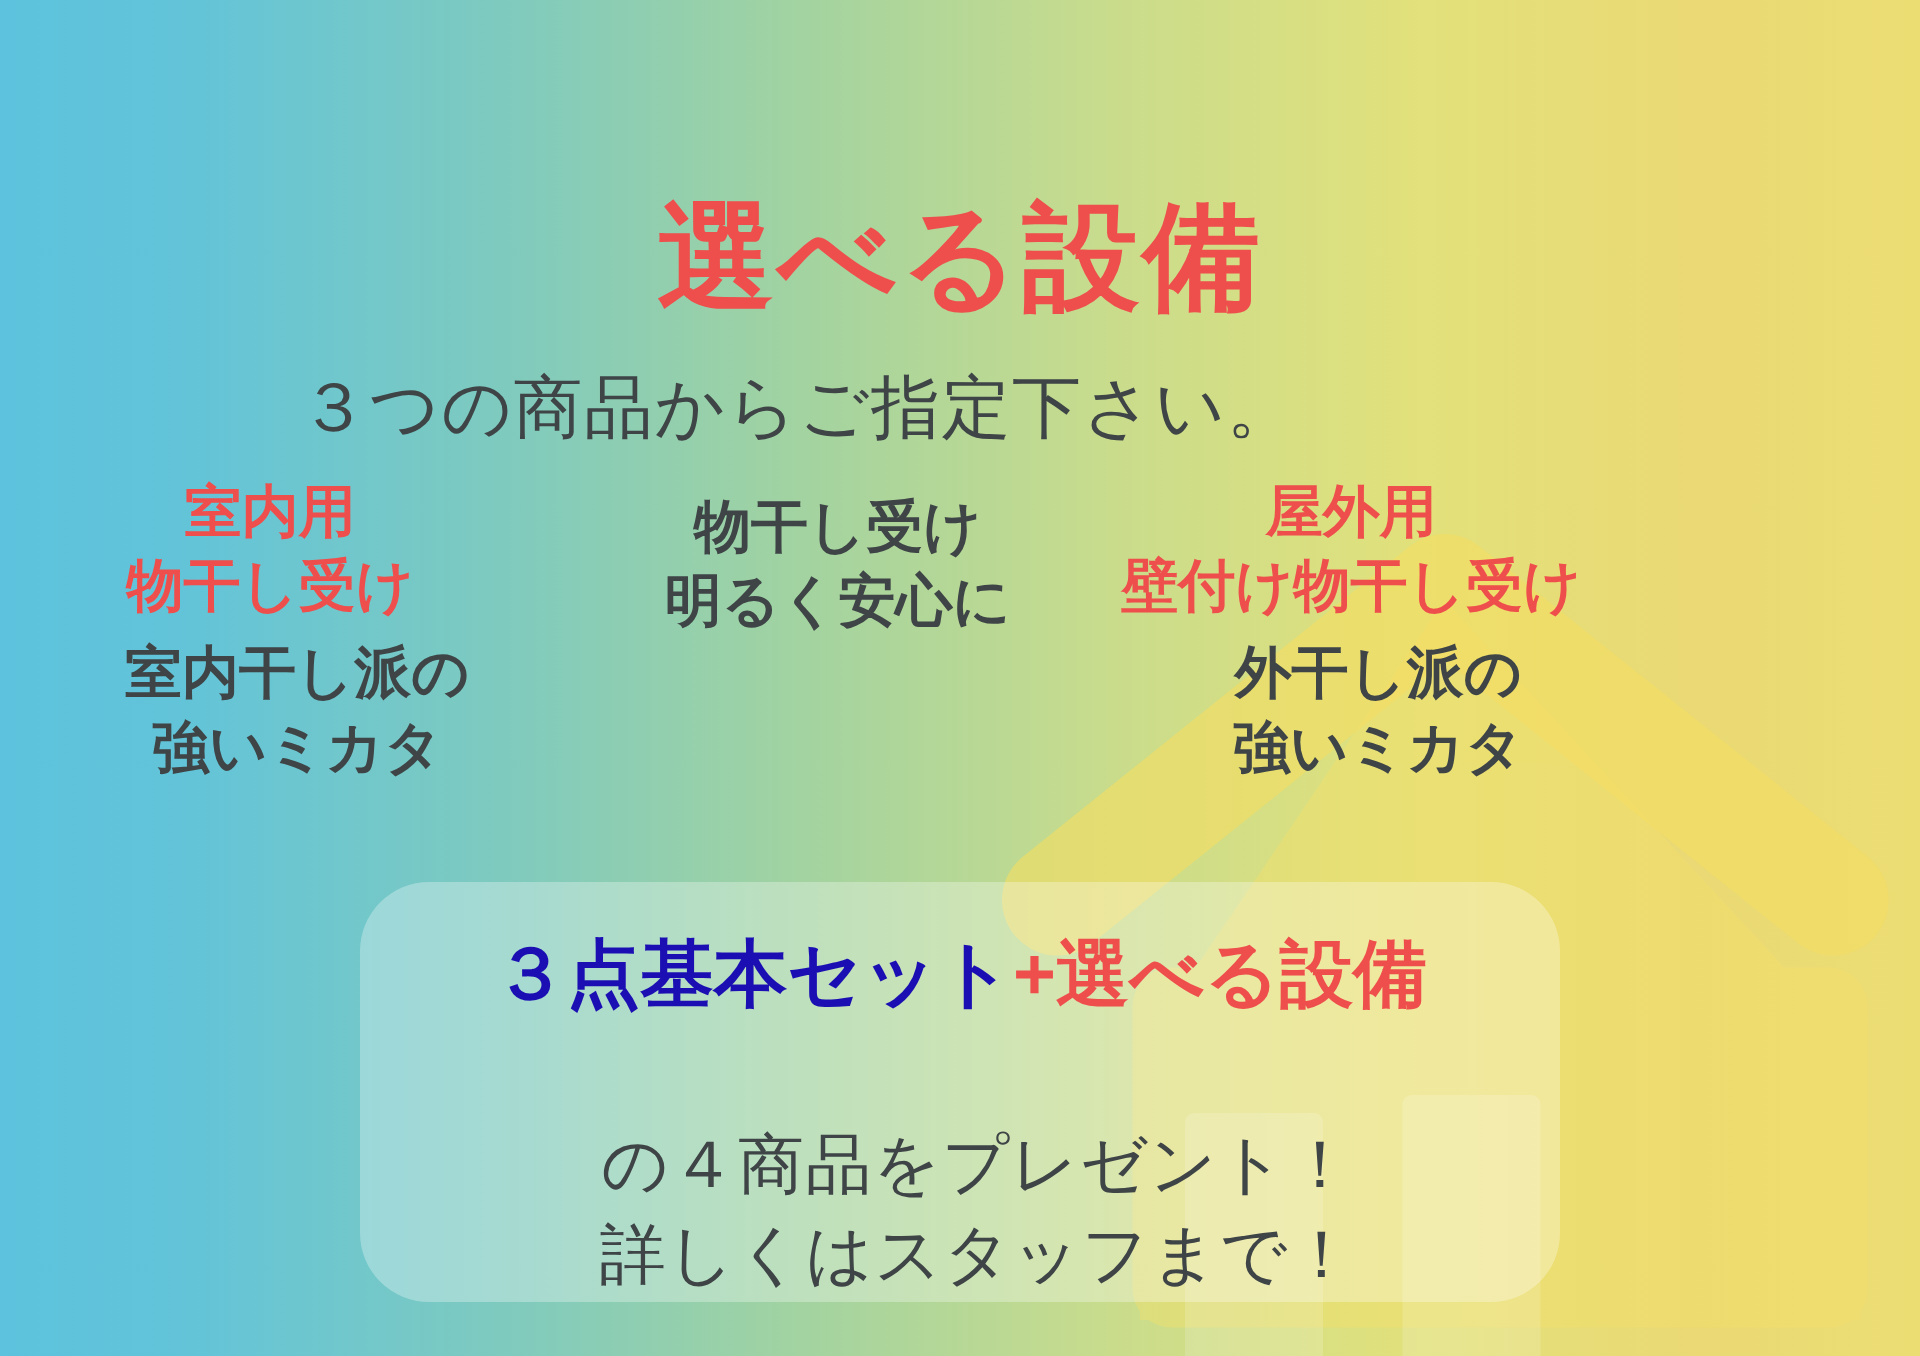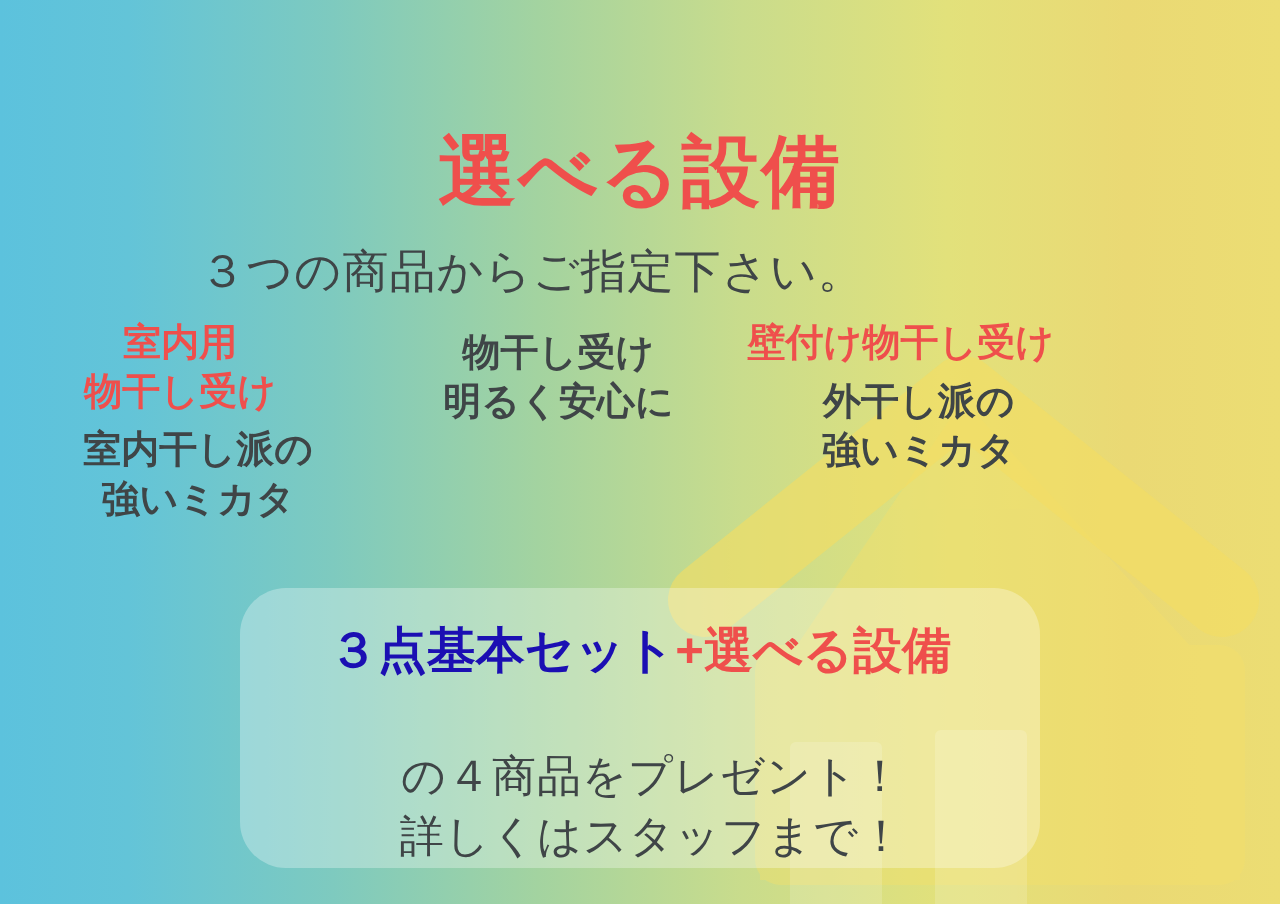--- a/index.html
+++ b/index.html
@@ -201,20 +201,21 @@
 
       <div class="option-col">
         <div class="option-desc">
           <span class="ds-l1">物干し受け</span>
           <span class="ds-l2">明るく安心に</span>
         </div>
       </div>
 
       <div class="option-col">
         <div class="option-name">
+          <span class="nm-l1">屋外用</span>
           <span class="nm-l2">壁付け物干し受け</span>
         </div>
         <div class="option-desc">
           <span class="ds-l1">外干し派の</span>
           <span class="ds-l2">強いミカタ</span>
         </div>
       </div>
 
     </div>
 

